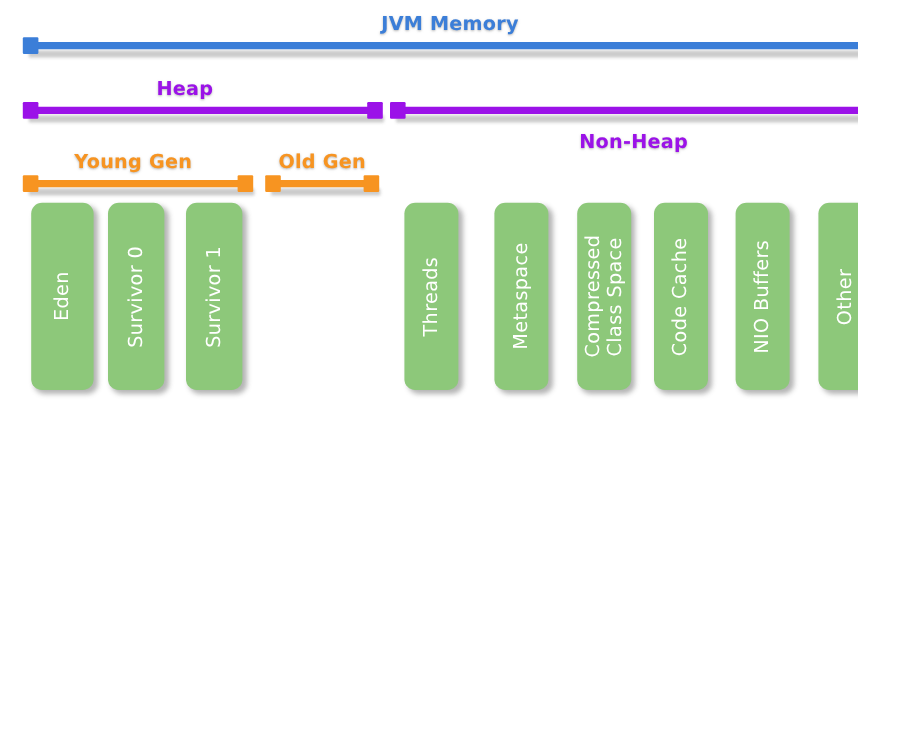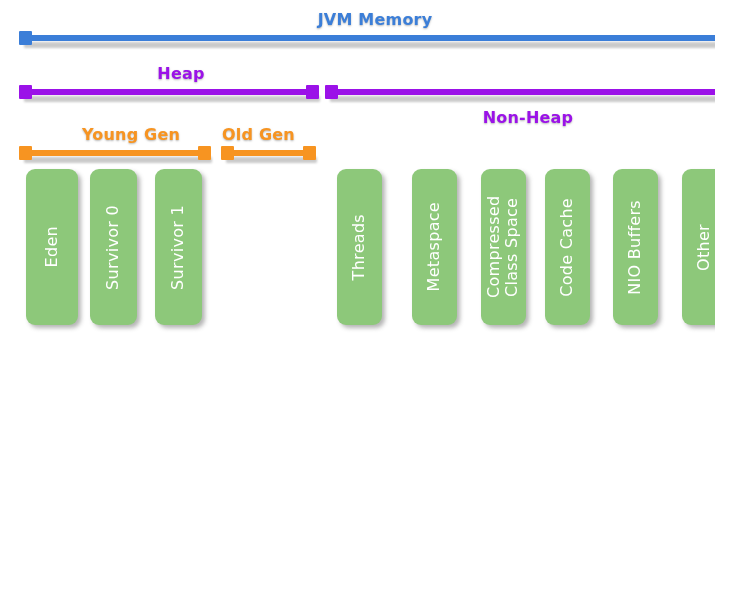--- a/index.html
+++ b/index.html
@@ -106,39 +106,39 @@
 <body>
 
 <div id="canvas">
 
   <div class="bar-label lbl-blue" style="left:20px; top:10px; width:710px;">JVM Memory</div>
 
   <div class="bar-shadow" style="left:24px; top:42px; width:708px;"></div>
 
   <div class="bar bar-blue" style="left:20px; top:35px; width:710px;"></div>
 
-  <div class="bar-label lbl-purple" style="left:32px; top:64px; width:298px;">Heap</div>
+  <div class="bar-label lbl-purple" style="left:5px; top:64px; width:298px;">Heap</div>
 
   <div class="bar-shadow" style="left:24px; top:96px; width:296px;"></div>
 
   <div class="bar bar-purple" style="left:20px; top:89px; width:298px;"></div>
 
   <div class="bar-label lbl-purple" style="left:326px; top:64px; width:404px;margin-top:44px;">Non-Heap</div>
 
   <div class="bar-shadow" style="left:330px; top:96px; width:402px;"></div>
 
   <div class="bar bar-purple" style="left:326px; top:89px; width:404px;"></div>
 
-  <div class="bar-label lbl-orange" style="left:36px; top:125px; width:190px;">Young Gen</div>
+  <div class="bar-label lbl-orange" style="left:16px; top:125px; width:190px;">Young Gen</div>
 
   <div class="bar-shadow" style="left:24px; top:157px; width:188px;"></div>
 
   <div class="bar bar-orange" style="left:20px; top:150px; width:190px;"></div>
 
-  <div class="bar-label lbl-orange" style="left:212px; top:125px; width:93px;">Old Gen</div>
+  <div class="bar-label lbl-orange" style="left:222px; top:125px; width:93px;">Old Gen</div>
 
   <div class="bar-shadow" style="left:226px; top:157px; width:91px;"></div>
 
   <div class="bar bar-orange" style="left:222px; top:150px; width:93px;"></div>
 
   <div class="region" style="left:26px; top:169px; width:52px; height:156px;">
     <span class="region-label">Eden</span>
   </div>
 
   <div class="region" style="left:90px; top:169px; width:47px; height:156px;">

